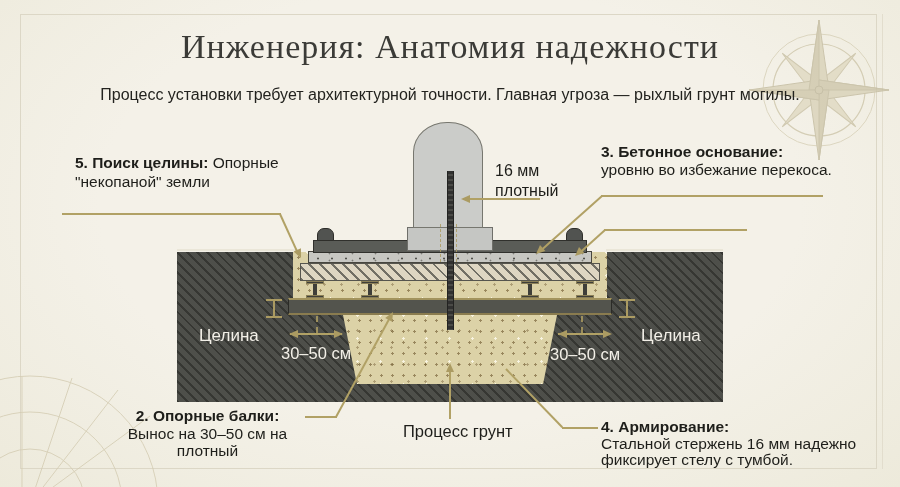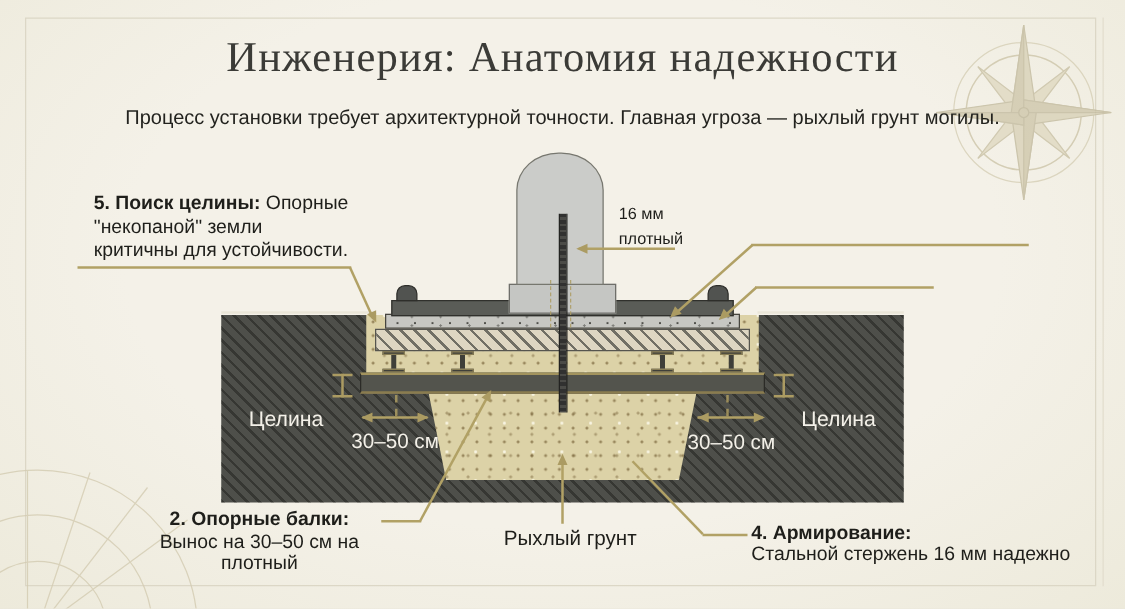--- a/index.html
+++ b/index.html
@@ -180,42 +180,44 @@
 
   <div class="abs lead" style="left:506px;top:368px;width:81px;transform:rotate(46deg);"></div>
   <div class="abs lead" style="left:562px;top:427px;width:36px;"></div>
 
   <div class="abs title" style="top:28px;">Инженерия: Анатомия надежности</div>
   <div class="abs subtitle" style="top:86px;">Процесс установки требует архитектурной точности. Главная угроза — рыхлый грунт могилы.</div>
 
   <div class="abs callout t" style="left:75px;top:153px;width:250px;">
     <div><b>5. Поиск целины:</b><span> Опорные</span></div>
     <div>"некопаной" земли</div>
-    <div>критичны для устойчивости.</div>
-  </div>
-
-  <div class="abs t" style="left:495px;top:161px;font-size:13px;line-height:20px;">
+  </div>
+
+  <div class="abs t" style="left:495px;top:161px;font-size:16px;line-height:20px;">
     <div>16 мм</div>
     <div>плотный</div>
   </div>
 
   <div class="abs callout t" style="left:601px;top:143px;width:250px;line-height:17.5px;">
+    <div><b>3. Бетонное основание:</b></div>
+    <div>уровню во избежание перекоса.</div>
   </div>
 
 
   <div class="abs white-label" style="left:199px;top:326px;font-size:17px;">Целина</div>
   <div class="abs white-label" style="left:641px;top:326px;font-size:17px;">Целина</div>
   <div class="abs white-label" style="left:281px;top:344px;font-size:16.5px;">30–50 см</div>
   <div class="abs white-label" style="left:550px;top:345px;font-size:16.5px;">30–50 см</div>
 
   <div class="abs callout t" style="left:95px;top:407px;width:225px;text-align:center;line-height:17.5px;">
     <div><b>2. Опорные балки:</b></div>
     <div>Вынос на 30–50 см на плотный</div>
   </div>
 
-  <div class="abs t" style="left:403px;top:422px;font-size:16.5px;">Рыхлый грунт</div>
+  <div class="abs t" style="left:403px;top:422px;font-size:16.5px;">Процесс грунт</div>
 
   <div class="abs callout t" style="left:601px;top:419px;width:260px;line-height:16.5px;">
     <div><b>4. Армирование:</b></div>
     <div>Стальной стержень 16 мм надежно</div>
+    <div>фиксирует стелу с тумбой.</div>
   </div>
 
 </div>
 
 </body></html>

